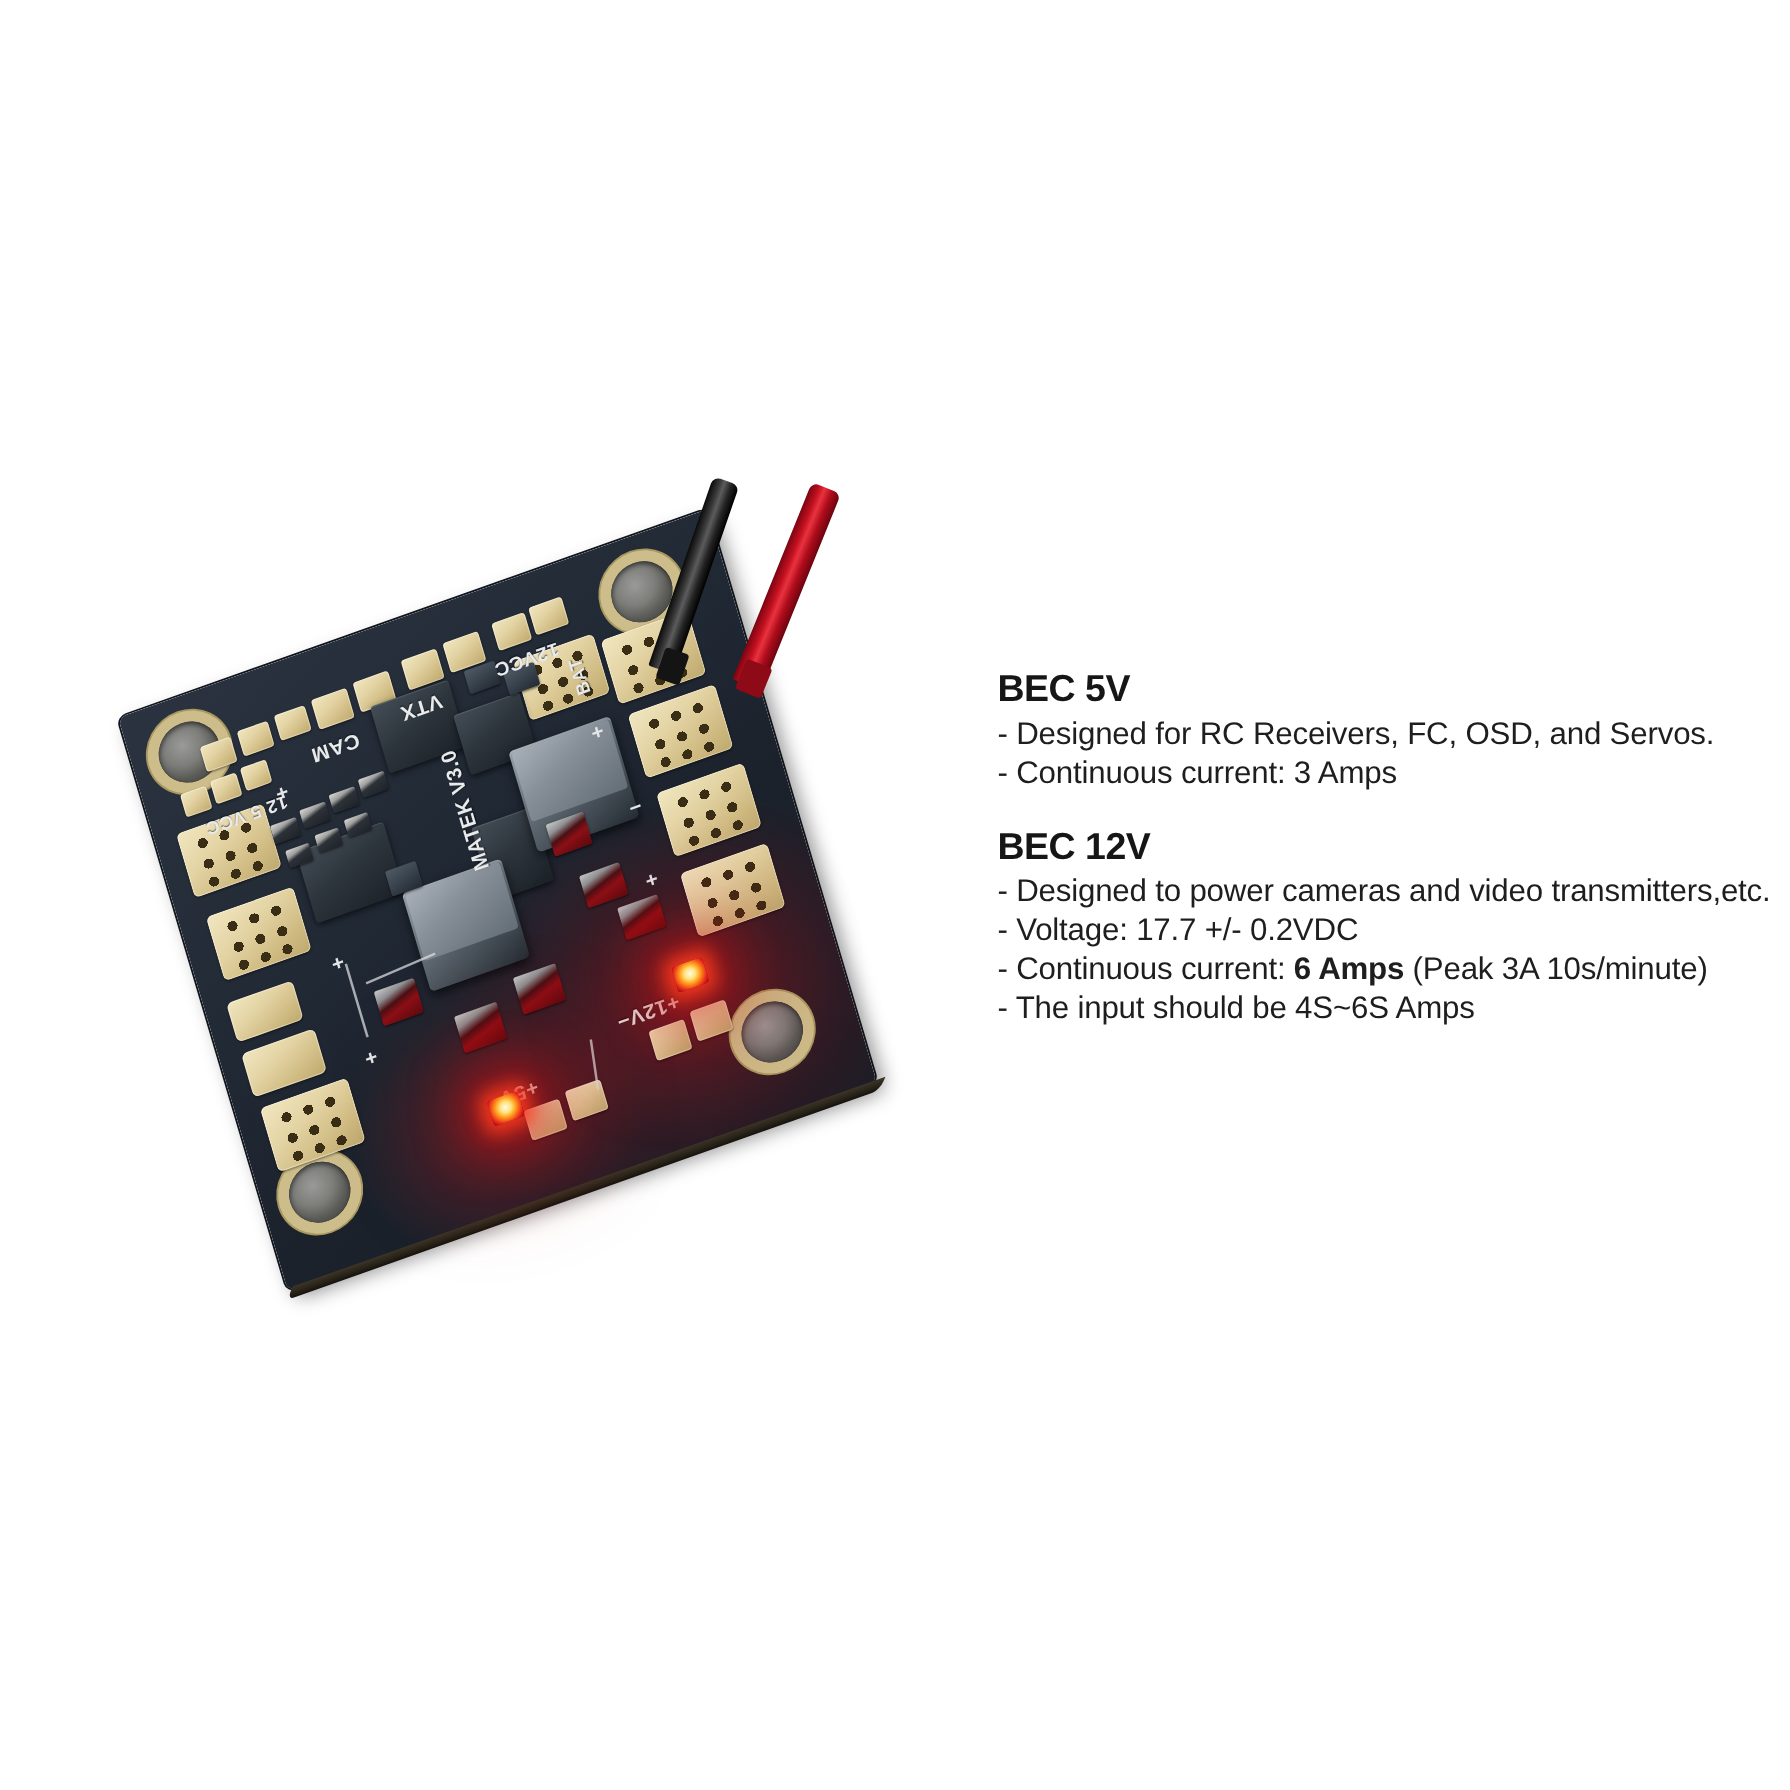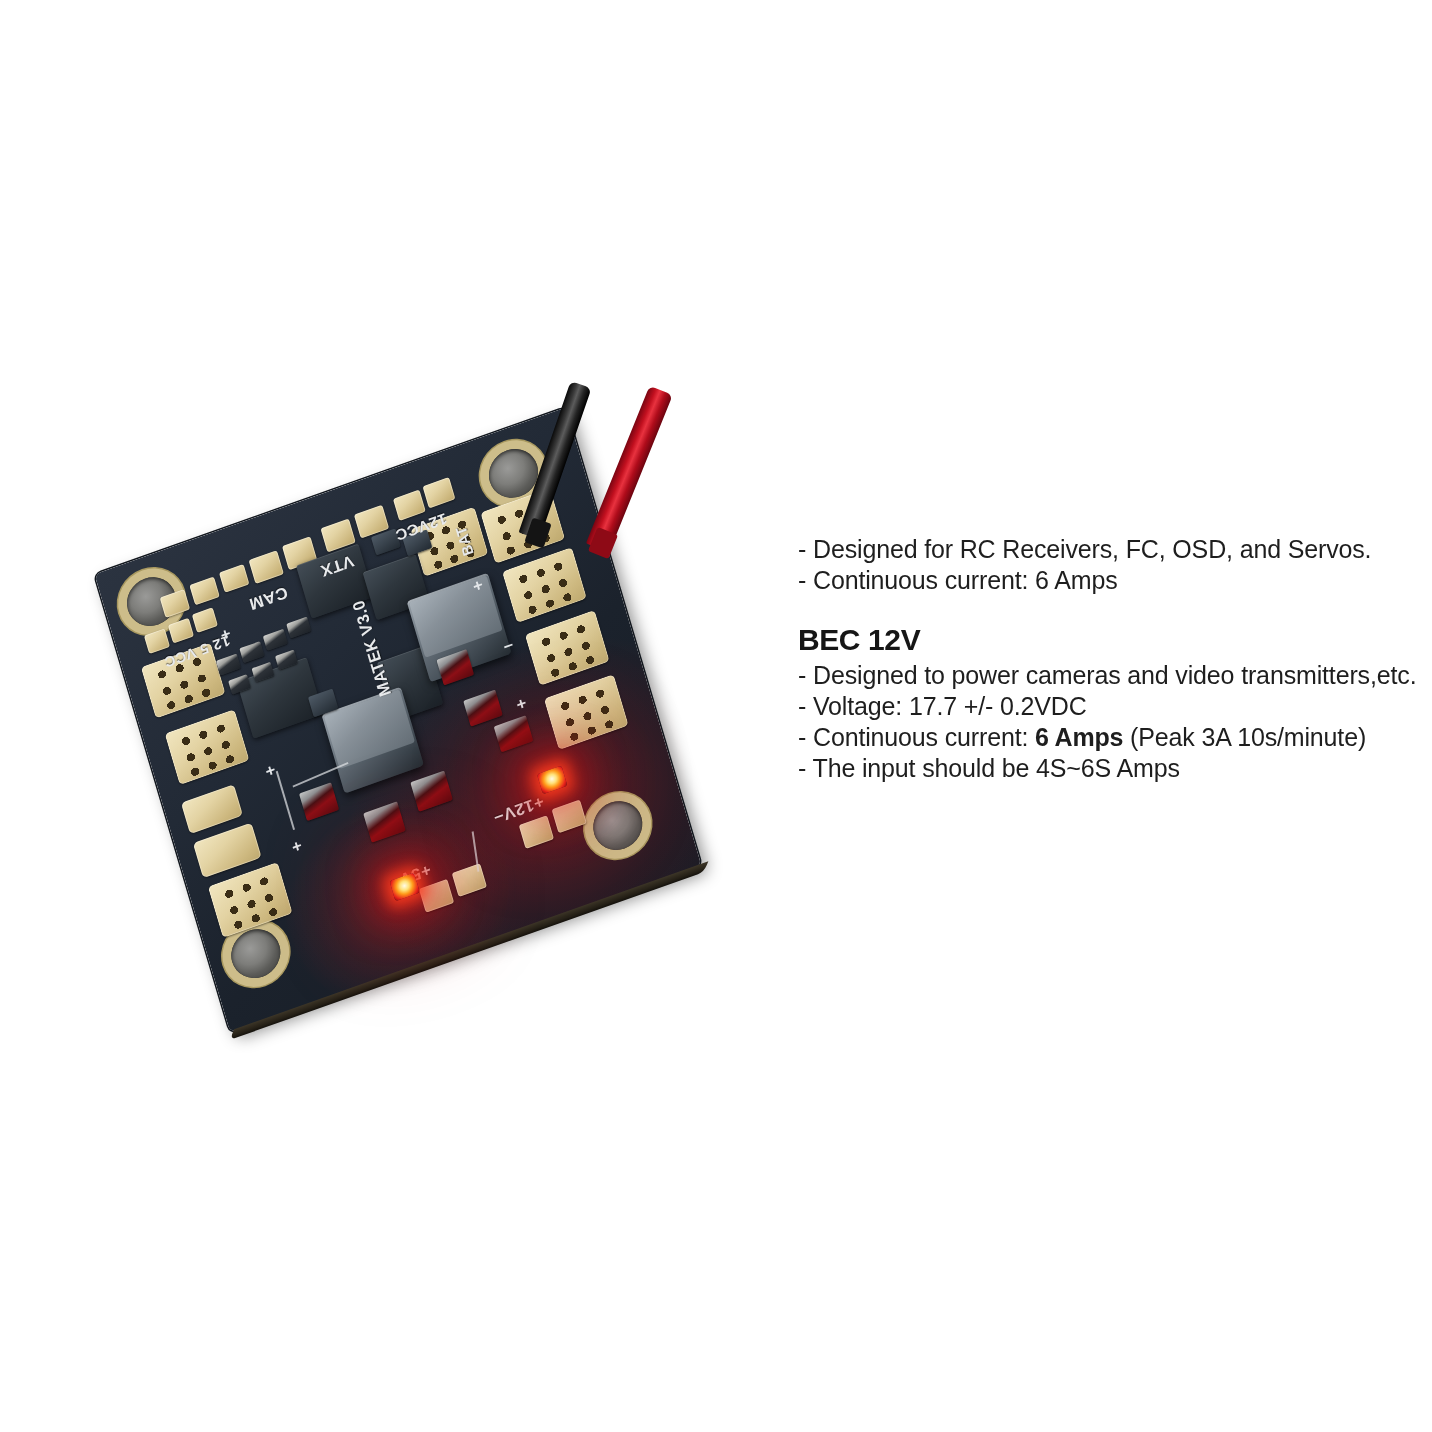--- a/index.html
+++ b/index.html
@@ -330,22 +330,23 @@
     <div class="silk-line" style="left:118px; top:258px; width:2px; height:64px;"></div>
     <div class="silk-line" style="left:286px; top:386px; width:2px; height:42px; transform:rotate(8deg);"></div>
     <div class="silk-line" style="left:130px; top:276px; width:60px; height:2px; transform:rotate(-4deg);"></div>
 
   </div>
 </div>
 
 <div id="spec-panel">
 
   <div class="spec-block">
+    <h2 class="spec-title">BEC 5V</h2>
     <div class="spec-line">- Designed for RC Receivers, FC, OSD, and Servos.</div>
-    <div class="spec-line">- Continuous current: 6 Amps</div>
+    <div class="spec-line">- Continuous current: 3 Amps</div>
   </div>
 
   <div class="spec-block">
     <h2 class="spec-title">BEC 12V</h2>
     <div class="spec-line">- Designed to power cameras and video transmitters,etc.</div>
     <div class="spec-line">- Voltage: 17.7 +/- 0.2VDC</div>
     <div class="spec-line"><span>- Continuous current: </span><span class="emph">6 Amps</span><span> (Peak 3A 10s/minute)</span></div>
     <div class="spec-line">- The input should be 4S~6S Amps</div>
   </div>
 

